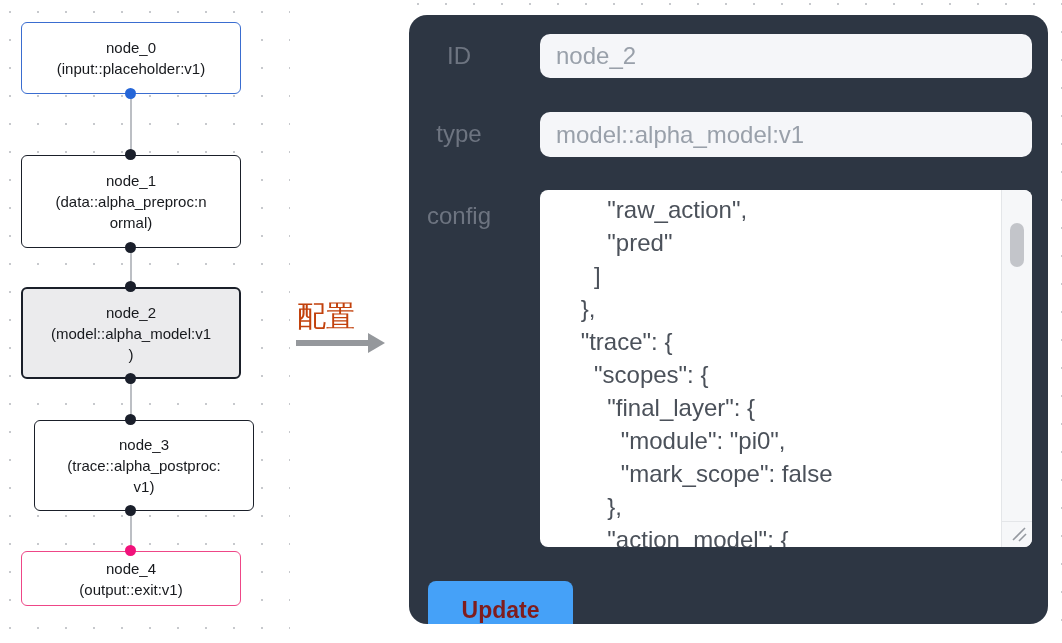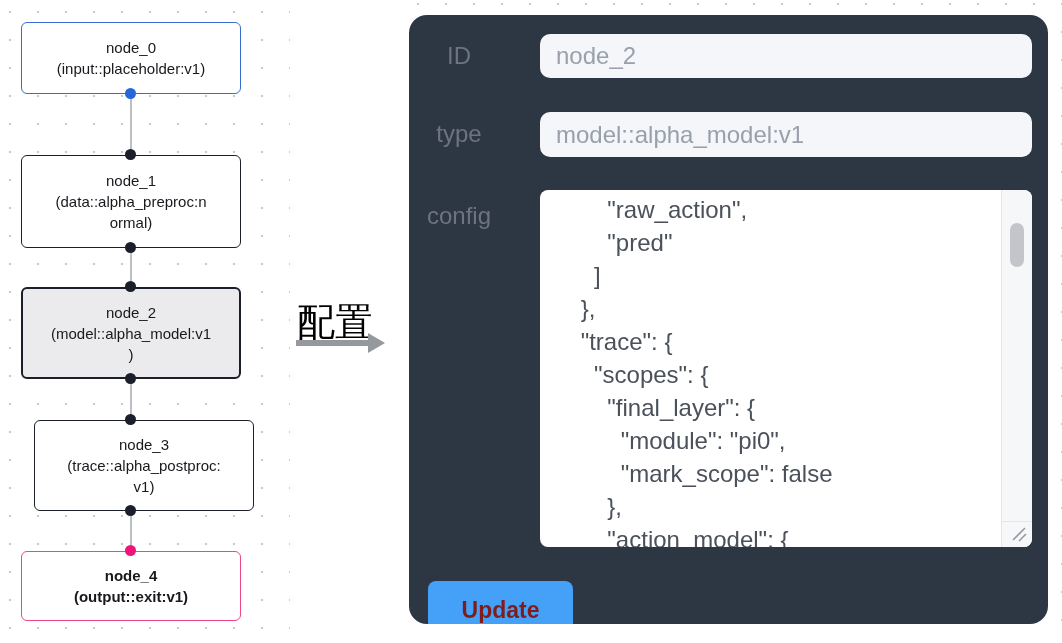--- a/index.html
+++ b/index.html
@@ -22,34 +22,34 @@
     position:absolute; left:21px; width:220px;
     background:#ffffff; border:1.5px solid #1a1f29; border-radius:6px;
     display:flex; flex-direction:column; justify-content:center; align-items:center;
     text-align:center; font-size:15px; line-height:21px; color:#17191d;
     cursor:pointer;
   }
   .node-0{ top:22px; height:72px; border-color:#3a6dd0; }
   .node-1{ top:155px; height:93px; }
   .node-2{ top:287px; height:92px; background:#ebebed; border-width:2px; }
   .node-3{ top:420px; height:91px;margin-left:13px; }
-  .node-4{ top:551px; height:70px; border-color:#ee4687;font-weight:bold; }
+  .node-4{ top:551px; height:55px; border-color:#ee4687; }
 
   .connector{ position:absolute; left:130px; width:2px; background:#bcbfc4; }
   .c1{ top:94px;  height:61px; }
   .c2{ top:248px; height:39px; }
   .c3{ top:379px; height:41px; }
   .c4{ top:511px; height:40px; }
 
   .port{ position:absolute; left:125px; width:11px; height:11px; border-radius:50%; background:#1a1f2b; }
   .port-blue{ background:#2566d8; }
   .port-pink{ background:#f1127b; }
 
   
-  .transfer-label{ position:absolute; left:297px; top:297px; font-size:38px; color:#000000;
+  .transfer-label{ position:absolute; left:297px; top:297px; font-size:29px; color:#c2410c;
     font-family:Liberation Sans, sans-serif; }
   .arrow-line{ position:absolute; left:296px; top:340px; width:74px; height:6px; background:#95989c; }
   .arrow-head{ position:absolute; left:368px; top:333px; width:0; height:0;
     border-left:17px solid #95989c; border-top:10px solid transparent; border-bottom:10px solid transparent; }
 
   
   .panel{
     position:absolute; left:409px; top:15px; width:639px; height:609px;
     background:#2d3643; border-radius:18px; overflow:hidden;
   }

